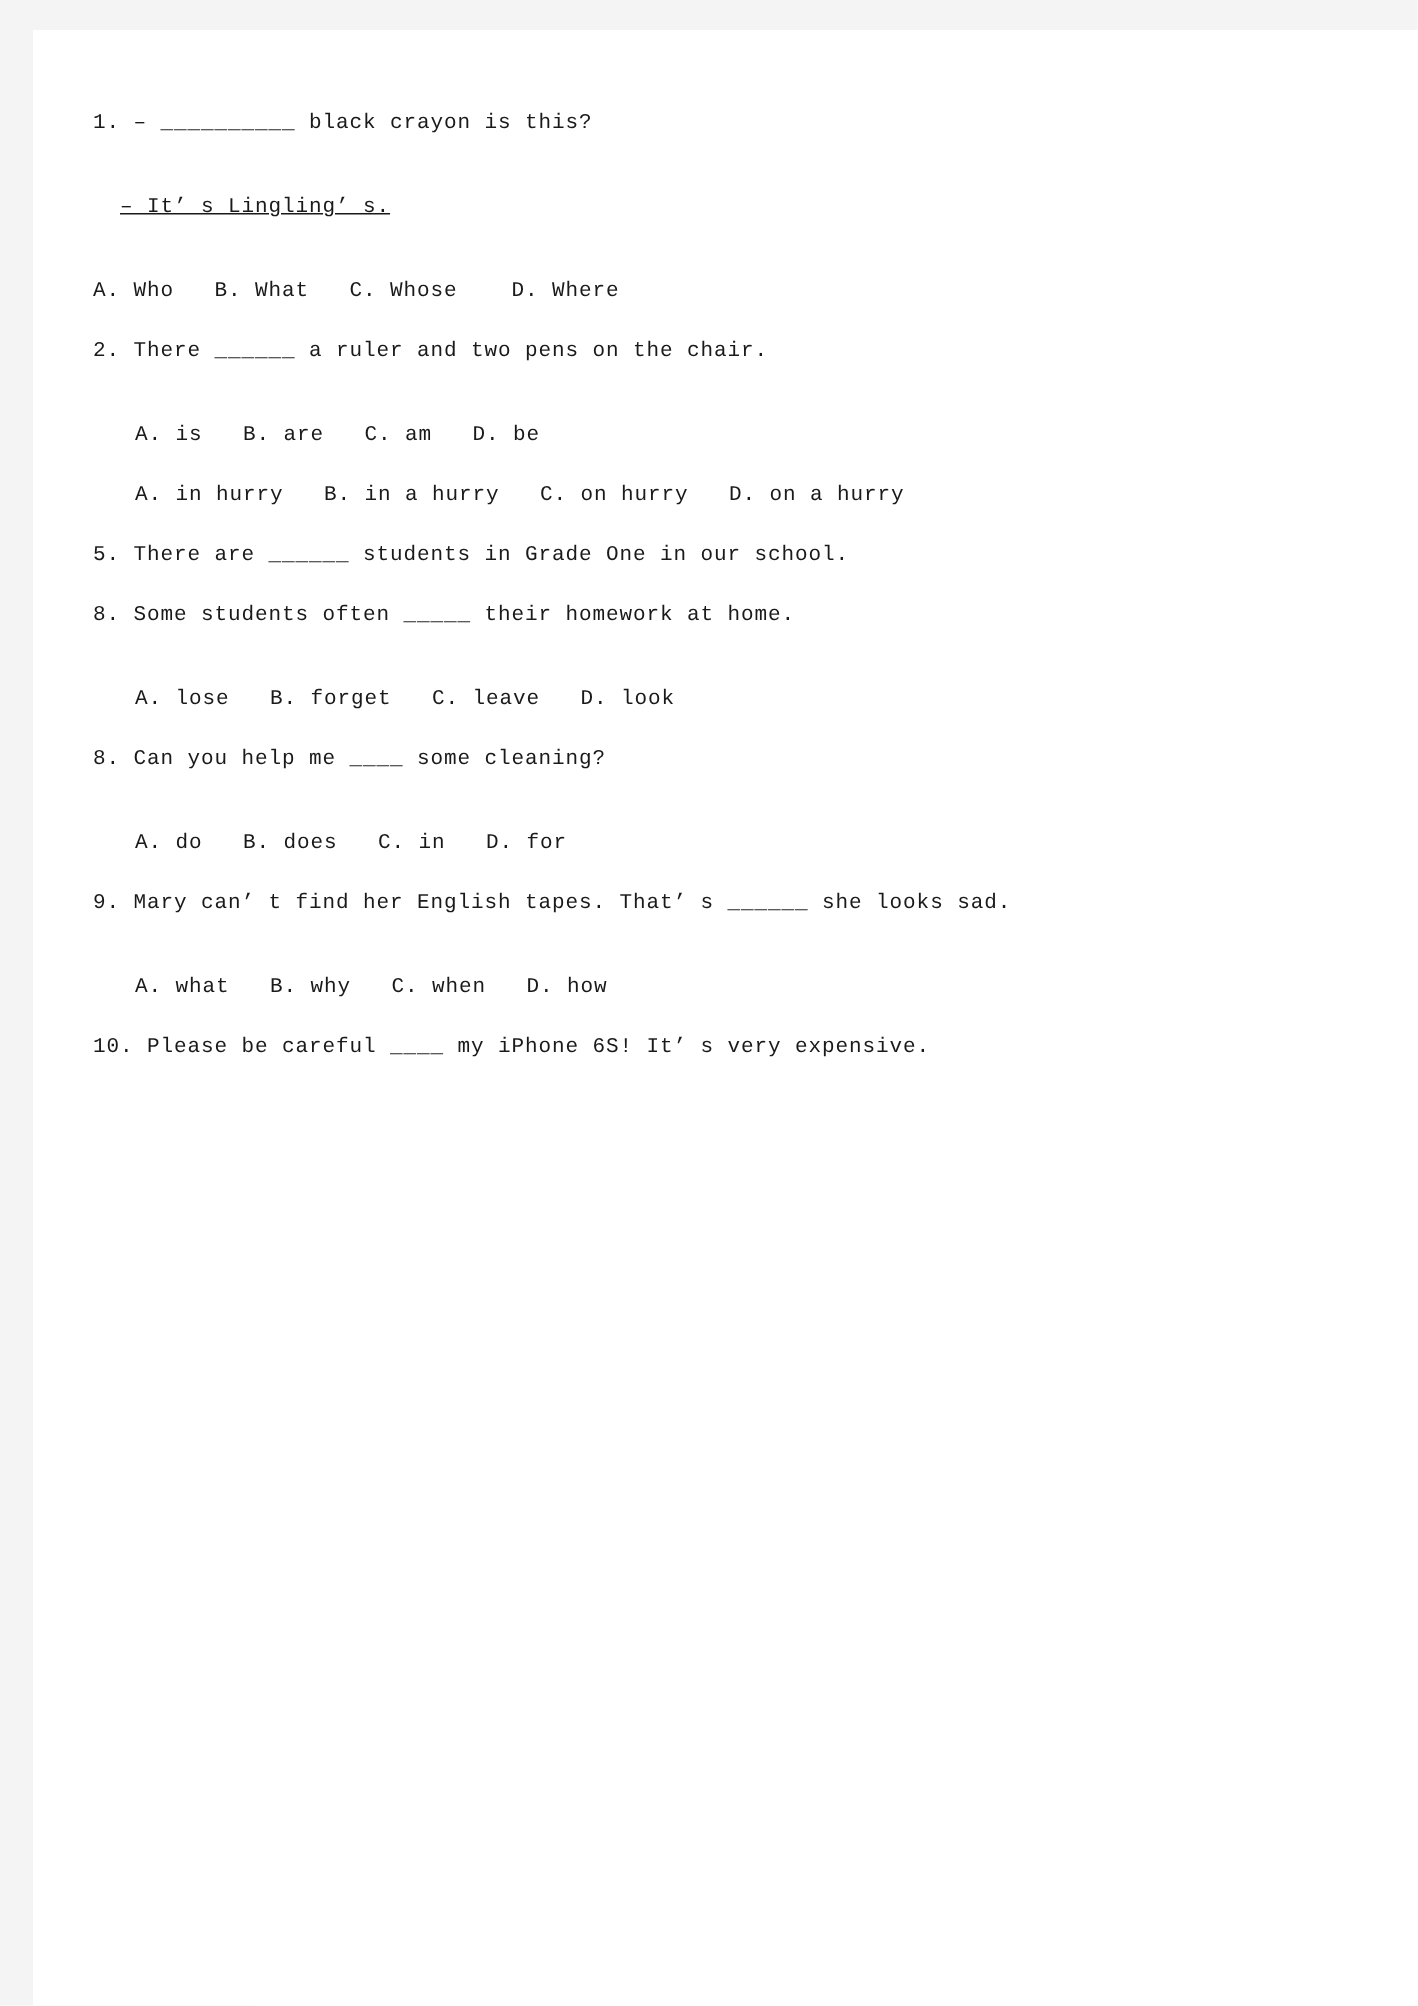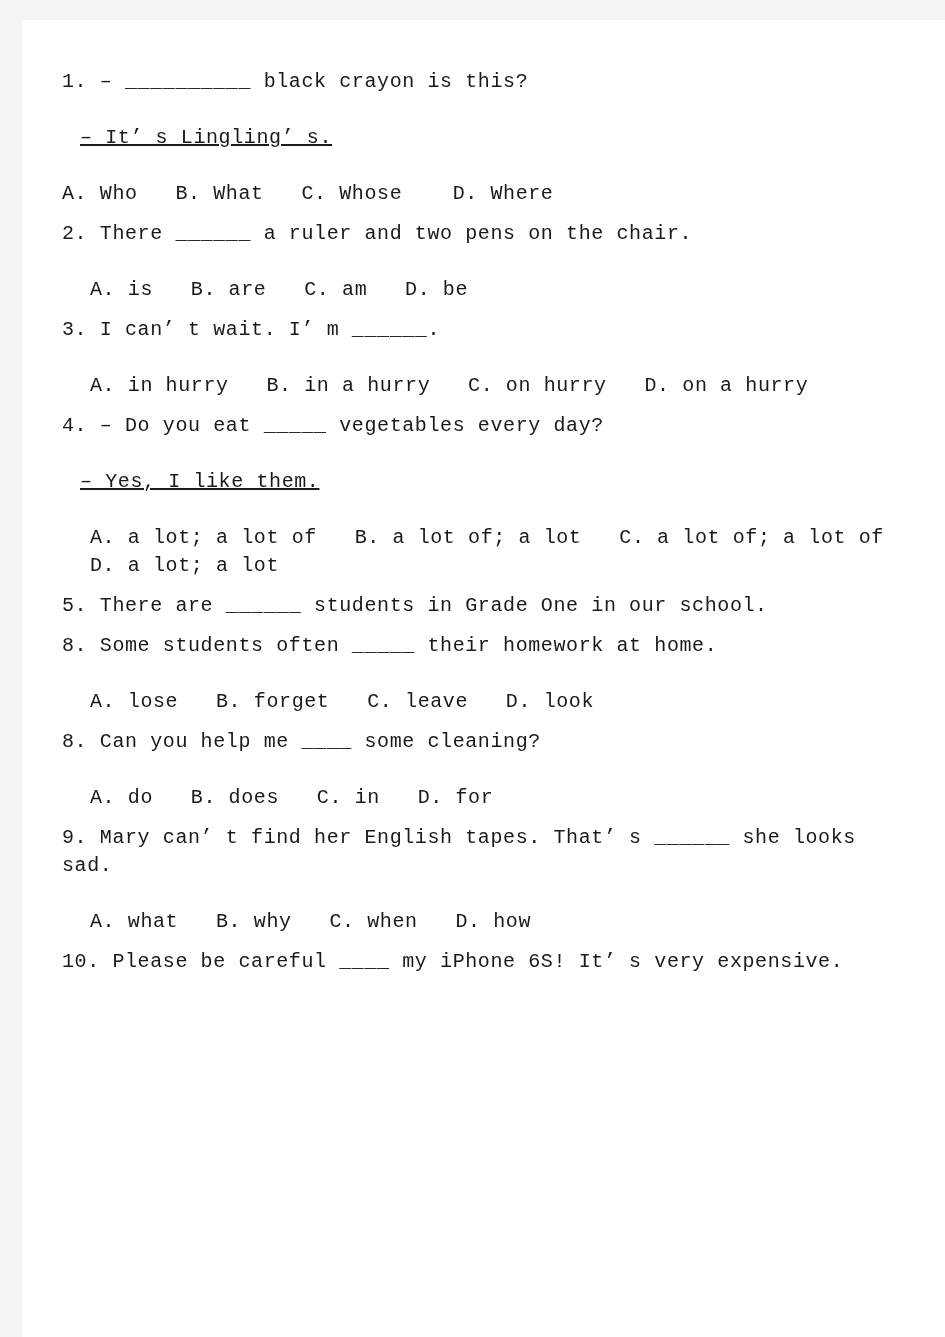--- a/index.html
+++ b/index.html
@@ -27,21 +27,21 @@
   #worksheet {
     position: absolute;
     left: 40px;           
     top: 48px;            
     width: 850px;
   }
   .q-block {
     margin: 0 0 12px 0;
   }
   .line {
-    font-size: 20px;
+    font-size: 14px;
     line-height: 28px;
     color: #1a1a1a;
     white-space: pre-wrap;
     letter-spacing: 0.6px;
     margin: 0;
     padding: 0 0 28px 0;
   }
   .line:last-child {
     padding-bottom: 0;
   }
@@ -73,29 +73,23 @@
       <p class="line reply">– It’ s Lingling’ s.</p>
       <p class="line options options-flush">A. Who   B. What   C. Whose    D. Where</p>
     </div>
 
     <div class="q-block">
       <p class="line stem">2. There ______ a ruler and two pens on the chair.</p>
       <p class="line options">A. is   B. are   C. am   D. be</p>
     </div>
 
     <div class="q-block">
-      <p class="line stem">3. I can’ t wait. I’ m ______.</p>
       <p class="line options">A. in hurry   B. in a hurry   C. on hurry   D. on a hurry</p>
     </div>
 
-    <div class="q-block">
-      <p class="line stem">4. – Do you eat _____ vegetables every day?</p>
-      <p class="line reply">– Yes, I like them.</p>
-      <p class="line options">A. a lot; a lot of   B. a lot of; a lot   C. a lot of; a lot of    D. a lot; a lot</p>
-    </div>
 
     <div class="q-block">
       <p class="line stem">5. There are ______ students in Grade One in our school.</p>
     </div>
 
     <div class="q-block">
       <p class="line stem">8. Some students often _____ their homework at home.</p>
       <p class="line options">A. lose   B. forget   C. leave   D. look</p>
     </div>
 

